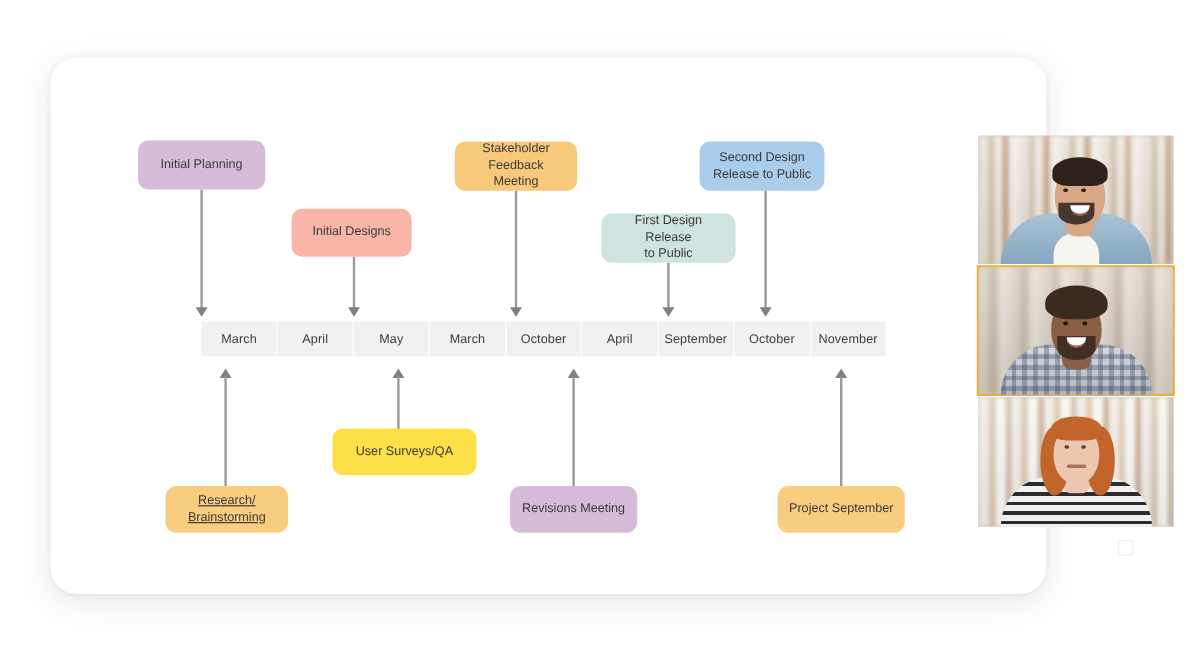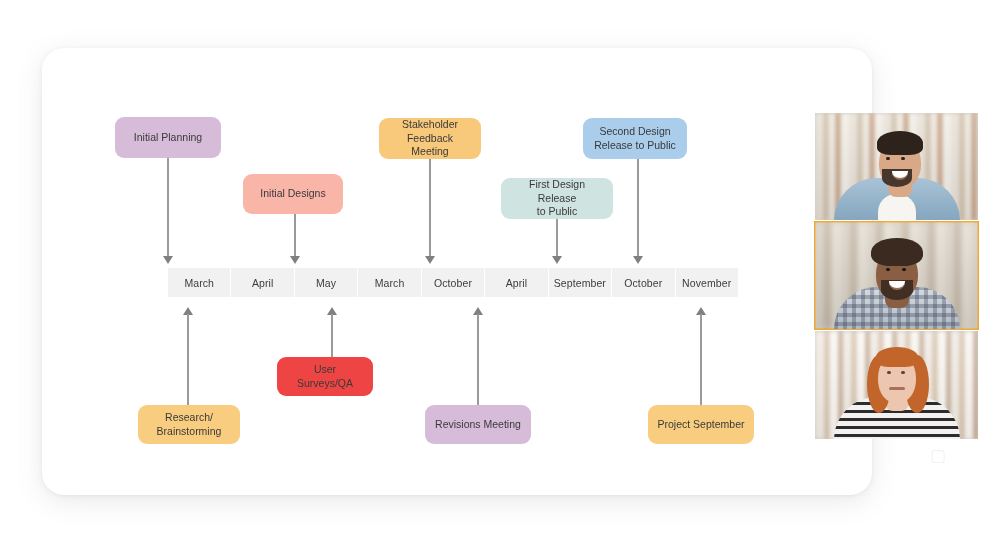--- a/index.html
+++ b/index.html
@@ -295,28 +295,28 @@
 <div class="node">
   <div class="node-box" style="left:583px; top:118px; width:104px; height:41px; background:#a9cdea;">Second Design
 Release to Public</div>
   <div class="connector" style="left:637px; top:159px; height:99px;"></div>
   <div class="arrow down" style="left:633px; top:256px;"></div>
 </div>
 
 <div class="node">
   <div class="arrow up" style="left:183px; top:307px;"></div>
   <div class="connector" style="left:187px; top:314px; height:92px;"></div>
-  <div class="node-box" style="left:138px; top:405px; width:102px; height:39px; background:#f9cd7f;">Research/
+  <div class="node-box" style="left:138px; top:405px; width:102px; height:39px; background:#f9cd7f;text-decoration:underline;">Research/
 Brainstorming</div>
 </div>
 
 <div class="node">
   <div class="arrow up" style="left:327px; top:307px;"></div>
   <div class="connector" style="left:331px; top:314px; height:44px;"></div>
-  <div class="node-box" style="left:277px; top:357px; width:96px; height:39px; background:#ef4444;">User Surveys/QA</div>
+  <div class="node-box" style="left:277px; top:357px; width:120px; height:39px; background:#fde047;">User Surveys/QA</div>
 </div>
 
 <div class="node">
   <div class="arrow up" style="left:473px; top:307px;"></div>
   <div class="connector" style="left:477px; top:314px; height:92px;"></div>
   <div class="node-box" style="left:425px; top:405px; width:106px; height:39px; background:#d6bcd9;">Revisions Meeting</div>
 </div>
 
 <div class="node">
   <div class="arrow up" style="left:696px; top:307px;"></div>

